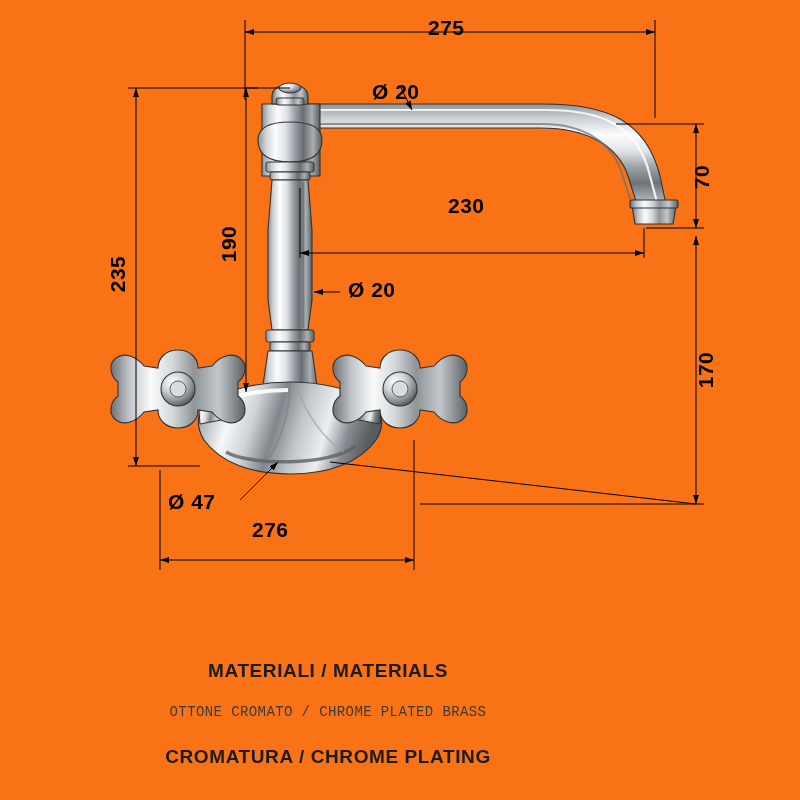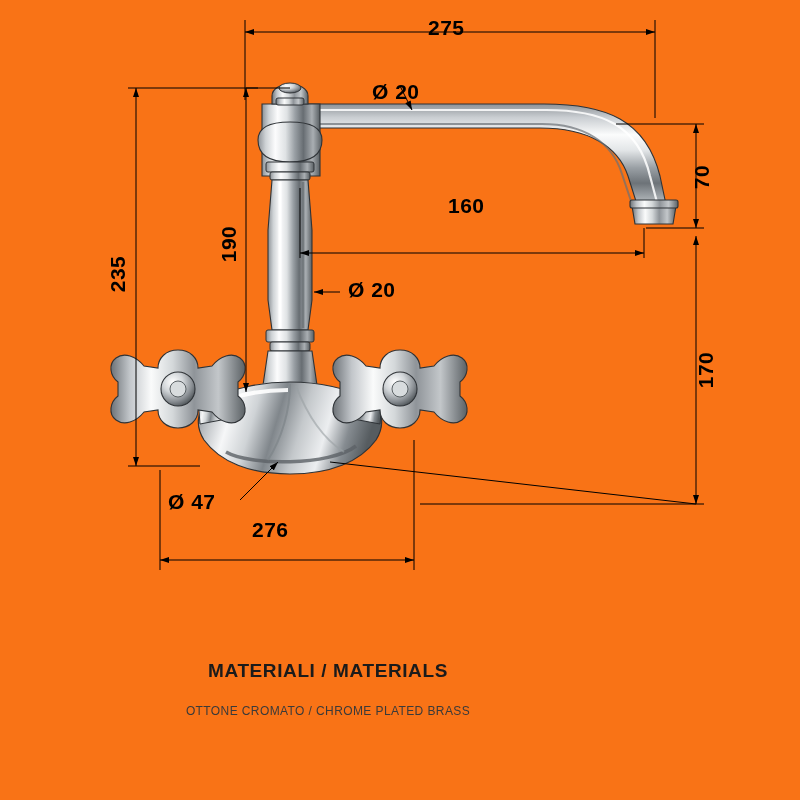--- a/index.html
+++ b/index.html
@@ -44,22 +44,22 @@
   .mat-heading {
     font-family: "Liberation Sans", sans-serif;
     font-size: 19px;
     font-weight: bold;
     color: #1b1b1b;
     letter-spacing: 0.6px;
     margin: 0;
     padding: 0;
   }
   .mat-sub {
-    font-family: Liberation Sans, sans-serif;
-    font-size: 12px;
+    font-family: Liberation Mono, monospace;
+    font-size: 14px;
     font-weight: normal;
     color: #3a3a3a;
     letter-spacing: 0.4px;
     margin: 0;
     padding: 0;
   }
   .row-gap-1 { margin-top: 0px; }
   .row-gap-2 { margin-top: 22px; }
   .row-gap-3 { margin-top: 26px; }
 </style>
@@ -271,34 +271,35 @@
 
       <line x1="352,0" x2="0" y1="0" y2="0" style="display:none"></line>
       <line x1="330" y1="462" x2="696" y2="504"></line>
     </g>
   </svg>
 
   <div class="dim-text" style="left:428px; top:16px;">275</div>
 
   <div class="dim-text" style="left:372px; top:80px;">Ø 20</div>
 
-  <div class="dim-text" style="left:448px; top:194px;">160</div>
+  <div class="dim-text" style="left:448px; top:194px;">230</div>
 
   <div class="dim-text rot90" style="left:690px; top:165px;">70</div>
 
   <div class="dim-text rot90" style="left:100px; top:262px;">235</div>
 
   <div class="dim-text rot90" style="left:211px; top:232px;">190</div>
 
   <div class="dim-text" style="left:348px; top:278px;">Ø 20</div>
 
   <div class="dim-text rot90" style="left:688px; top:358px;">170</div>
 
   <div class="dim-text" style="left:168px; top:490px;">Ø 47</div>
 
   <div class="dim-text" style="left:252px; top:518px;">276</div>
 
   <div id="materials-block" style="top:660px;">
     <p class="mat-heading row-gap-1">MATERIALI / MATERIALS</p>
     <p class="mat-sub row-gap-2">OTTONE CROMATO  / CHROME PLATED BRASS</p>
+    <p class="mat-heading row-gap-3">CROMATURA / CHROME PLATING</p>
   </div>
 
 </div>
 
 </body></html>

